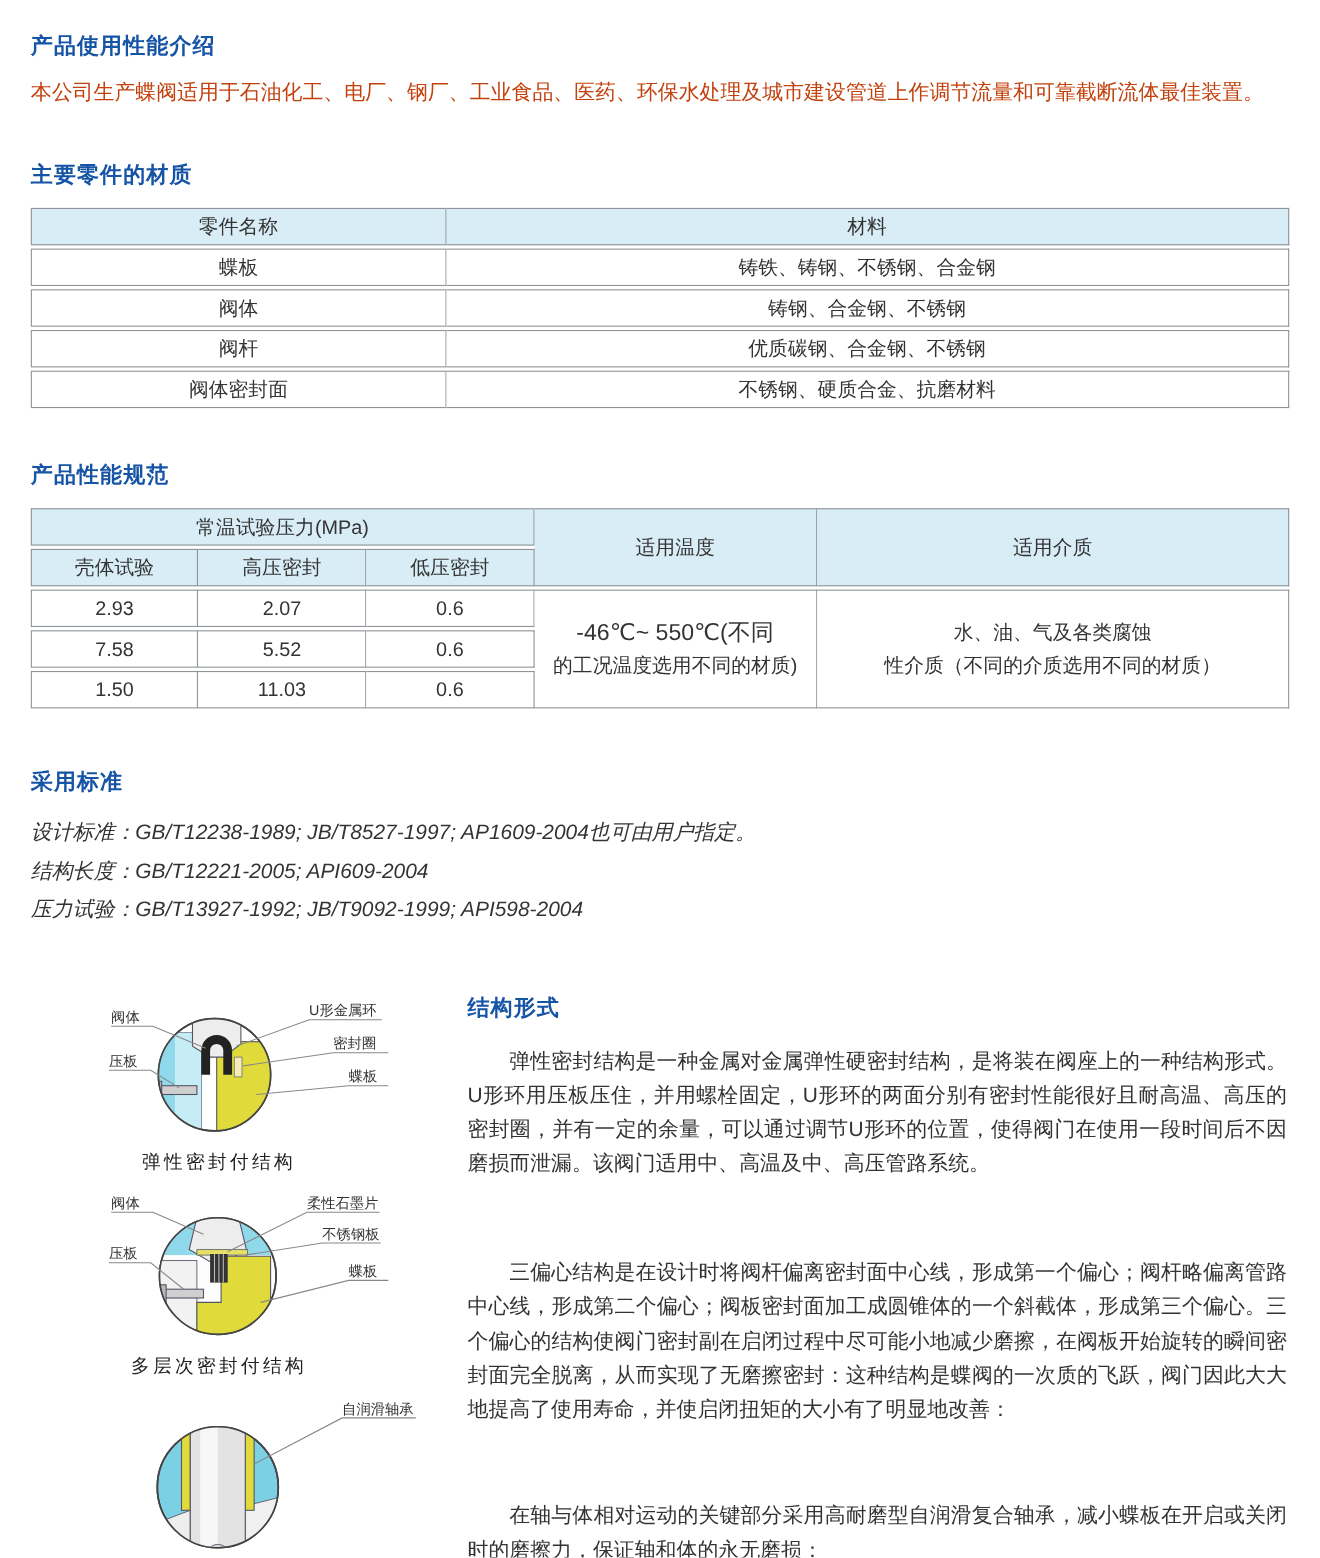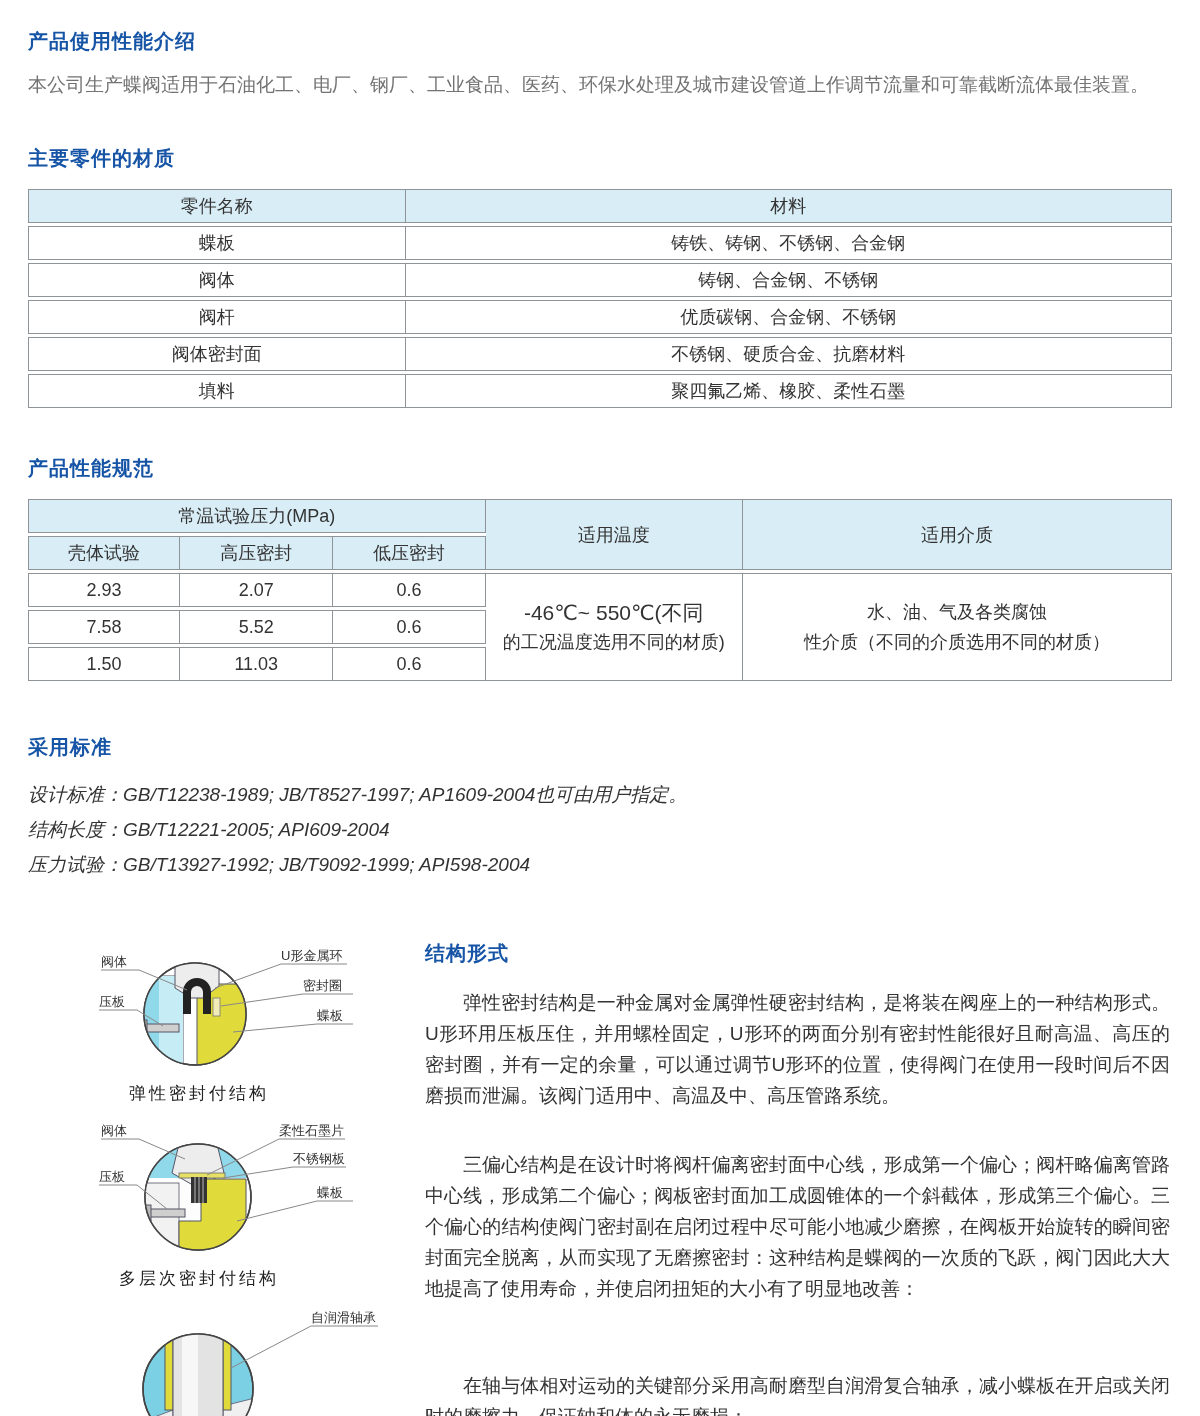--- a/index.html
+++ b/index.html
@@ -8,21 +8,21 @@
     width:1200px; height:1416px; overflow:hidden;
     font-family:"Liberation Sans","DejaVu Sans",sans-serif;
     color:#333333;
   }
   .page { width:1200px; padding:0 28px; }
 
   .sec-title {
     color:#1654a6; font-size:20px; font-weight:bold; letter-spacing:1px;
   }
   .t-intro { margin-top:28px; }
-  .intro-p { margin-top:16px; font-size:19px; color:#737373; line-height:28px; }
+  .intro-p { margin-top:16px; font-size:19px; color:#c2410c; line-height:28px; }
 
   .t-materials { margin-top:46px; }
   .t-performance { margin-top:44px; }
   .t-standards { margin-top:50px; }
 
   table {
     width:100%; margin-top:14px;
     border-collapse:separate; border-spacing:0 3px;
     table-layout:fixed;
   }
@@ -57,21 +57,21 @@
   }
   .fig-label { font-size:13px; fill:#333; }
   .leader { fill:none; stroke:#888; stroke-width:1; }
   .f3 { margin-top:6px; }
 
   .struct-title { margin-bottom:20px; }
   .text-col p {
     font-size:19px; line-height:31px; color:#333;
     text-align:justify; text-indent:2em;
   }
-  .p1 { margin-bottom:38px; }
+  .p1 { margin-bottom:68px; }
   .p2 { margin-bottom:66px; }
   .p3 { margin-bottom:56px; }
 </style>
 </head>
 <body>
 
 <div class="page">
 
   <h2 class="sec-title t-intro">产品使用性能介绍</h2>
   <p class="intro-p">本公司生产蝶阀适用于石油化工、电厂、钢厂、工业食品、医药、环保水处理及城市建设管道上作调节流量和可靠截断流体最佳装置。</p>
@@ -95,24 +95,20 @@
       <td>阀体</td>
       <td>铸钢、合金钢、不锈钢</td>
     </tr>
     <tr>
       <td>阀杆</td>
       <td>优质碳钢、合金钢、不锈钢</td>
     </tr>
     <tr>
       <td>阀体密封面</td>
       <td>不锈钢、硬质合金、抗磨材料</td>
-    </tr>
-    <tr>
-      <td>填料</td>
-      <td>聚四氟乙烯、橡胶、柔性石墨</td>
     </tr>
   </tbody>
     </table>
 
   <h2 class="sec-title t-performance">产品性能规范</h2>
   <table class="perf-table">
     <colgroup>
       <col style="width:13.3%">
         <col style="width:13.4%">
         <col style="width:13.3%">

